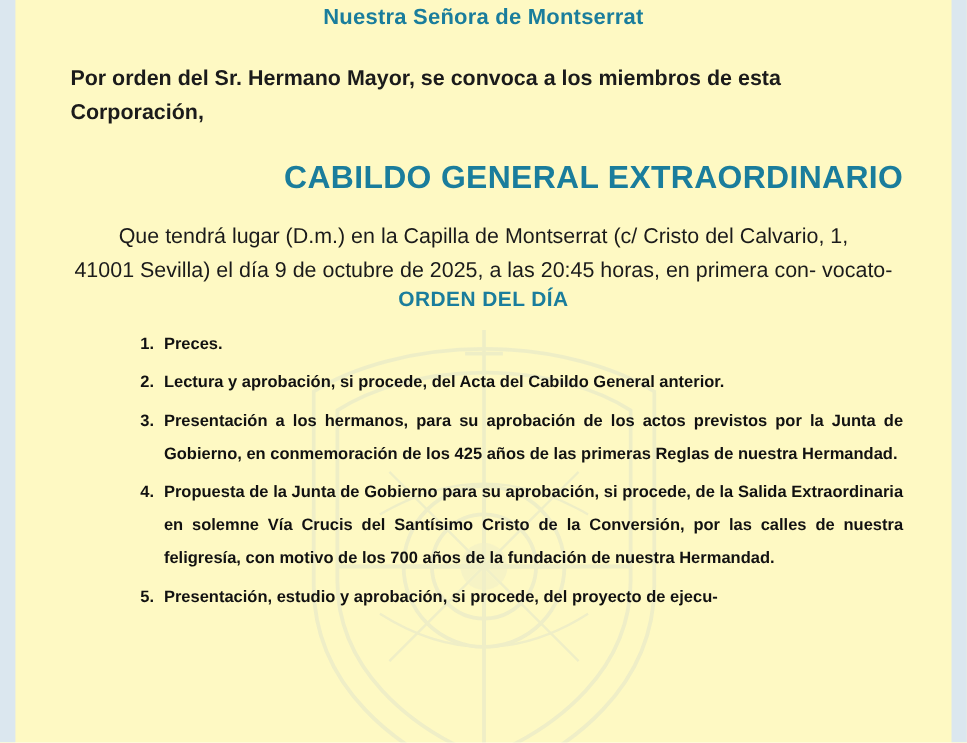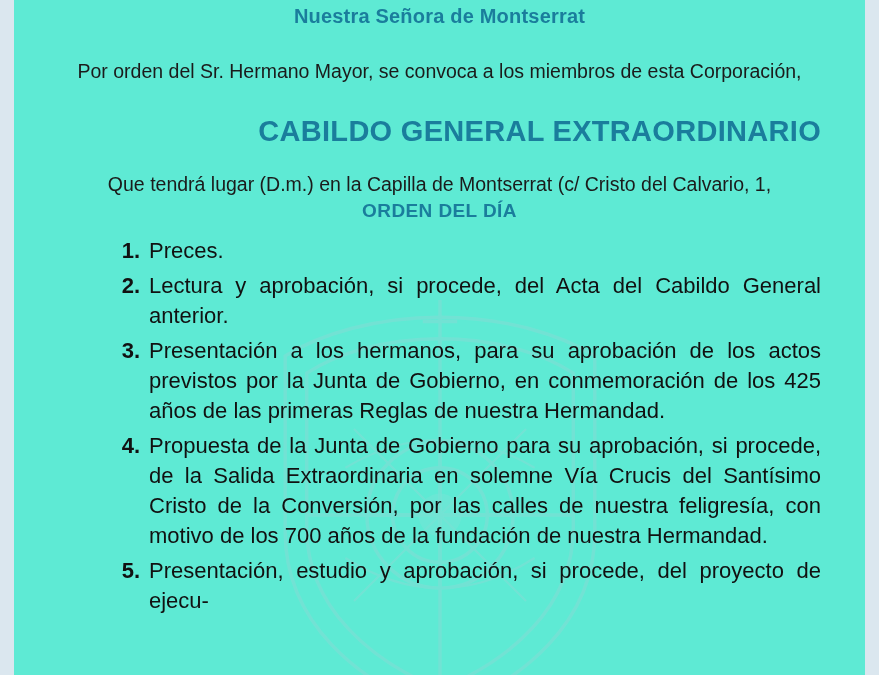--- a/index.html
+++ b/index.html
@@ -12,21 +12,21 @@
     background: #ffffff;
     font-family: "Liberation Sans", sans-serif;
     overflow: hidden;
     position: relative;
   }
 
   
   .page {
     position: absolute;
     inset: 0;
-    background: #5eead4;
+    background: #fef9c3;
   }
   .edge-left, .edge-right {
     position: absolute;
     top: 0;
     bottom: 0;
     width: 14px;
     background: #dbe7ef;
   }
   .edge-left { left: 0; }
   .edge-right { right: 0; }
@@ -55,26 +55,27 @@
     text-align: center;
     color: #1a7d9c;
     font-size: 20px;
     font-weight: 700;
     letter-spacing: 0.2px;
     margin-top: 2px;
     line-height: 28px;
   }
 
   .convocatoria {
-    text-align: center;
+    text-align: left;
     color: #1b1b1b;
     font-size: 19.5px;
     line-height: 31px;
     margin-top: 26px;
     padding: 0 6px;
+    font-weight: bold;
   }
 
   .cabildo-title {
     text-align: right;
     color: #1a7d9c;
     font-size: 29px;
     font-weight: 700;
     letter-spacing: 0.3px;
     margin-top: 26px;
     line-height: 36px;
@@ -102,22 +103,22 @@
 
   ol.agenda {
     margin: 14px 0 0 0;
     padding-left: 58px;
     counter-reset: item;
     list-style: none;
   }
   ol.agenda > li {
     position: relative;
     color: #111111;
-    font-size: 22px;
-    font-weight: 400;
+    font-size: 15px;
+    font-weight: 700;
     line-height: 30px;
     margin-bottom: 5px;
     padding-left: 33px;
     text-align: justify;
   }
   ol.agenda > li::before {
     counter-increment: item;
     content: counter(item) ".";
     position: absolute;
     left: 0;
@@ -163,20 +164,21 @@
     <div class="subtitle">Nuestra Señora de Montserrat</div>
 
     <div class="convocatoria">
       <div>Por orden del Sr. Hermano Mayor, se convoca a los miembros de esta Corporación,</div>
     </div>
 
     <div class="cabildo-title">CABILDO GENERAL EXTRAORDINARIO</div>
 
     <div class="lugar">
       <span class="l1">Que tendrá lugar (D.m.) en la Capilla de Montserrat (c/ Cristo del Calvario, 1,</span>
+      <span class="lj">41001 Sevilla) el día 9 de octubre de 2025, a las 20:45 horas, en primera con- vocato-</span>
     </div>
 
     <div class="orden-heading">ORDEN DEL DÍA</div>
 
     <ol class="agenda">
       <li>Preces.</li>
       <li>Lectura y aprobación, si procede, del Acta del Cabildo General anterior.</li>
       <li>Presentación a los hermanos, para su aprobación de los actos previstos por la Junta de Gobierno, en conmemoración de los 425 años de las primeras Reglas de nuestra Hermandad.</li>
       <li>Propuesta de la Junta de Gobierno para su aprobación, si procede, de la Salida Extraordinaria en solemne Vía Crucis del Santísimo Cristo de la Conversión, por las calles de nuestra feligresía, con motivo de los 700 años de la fundación de nuestra Hermandad.</li>
       <li>Presentación, estudio y aprobación, si procede, del proyecto de ejecu-</li>

